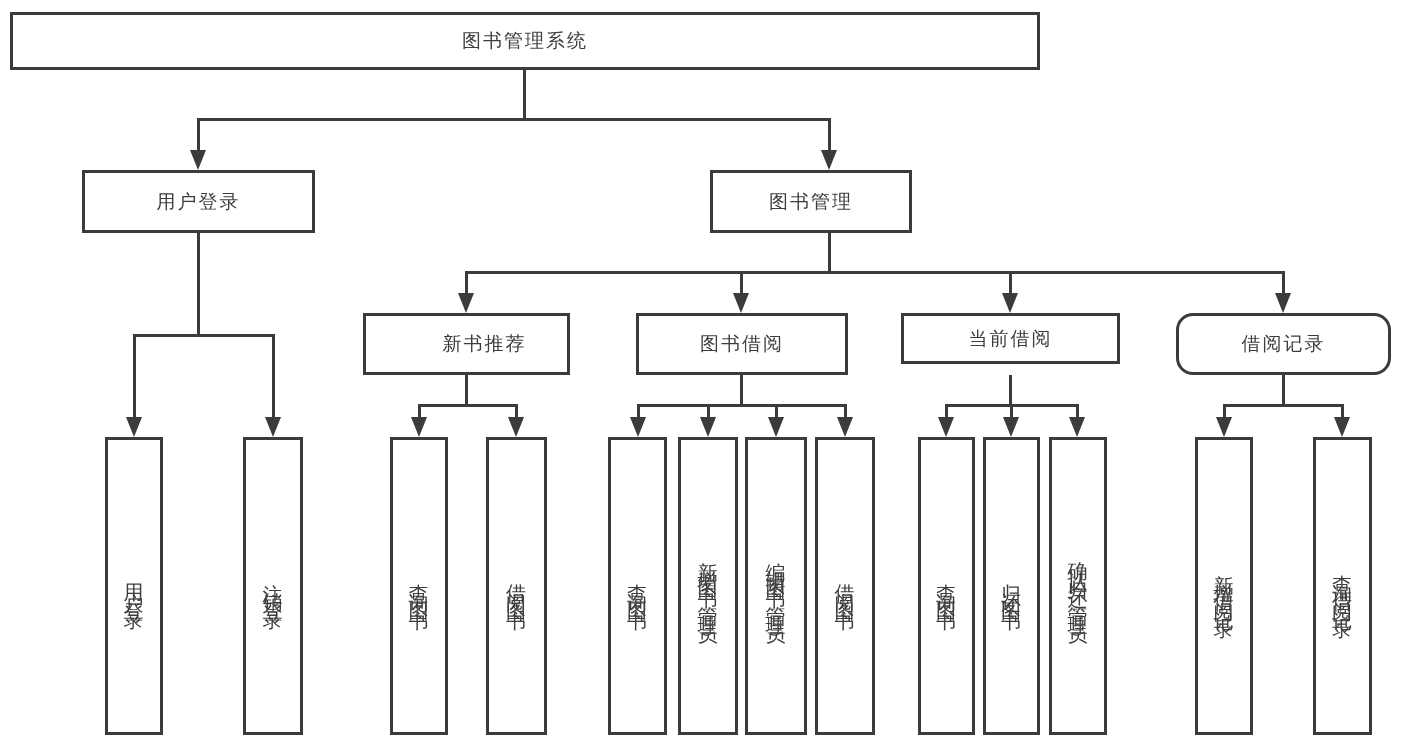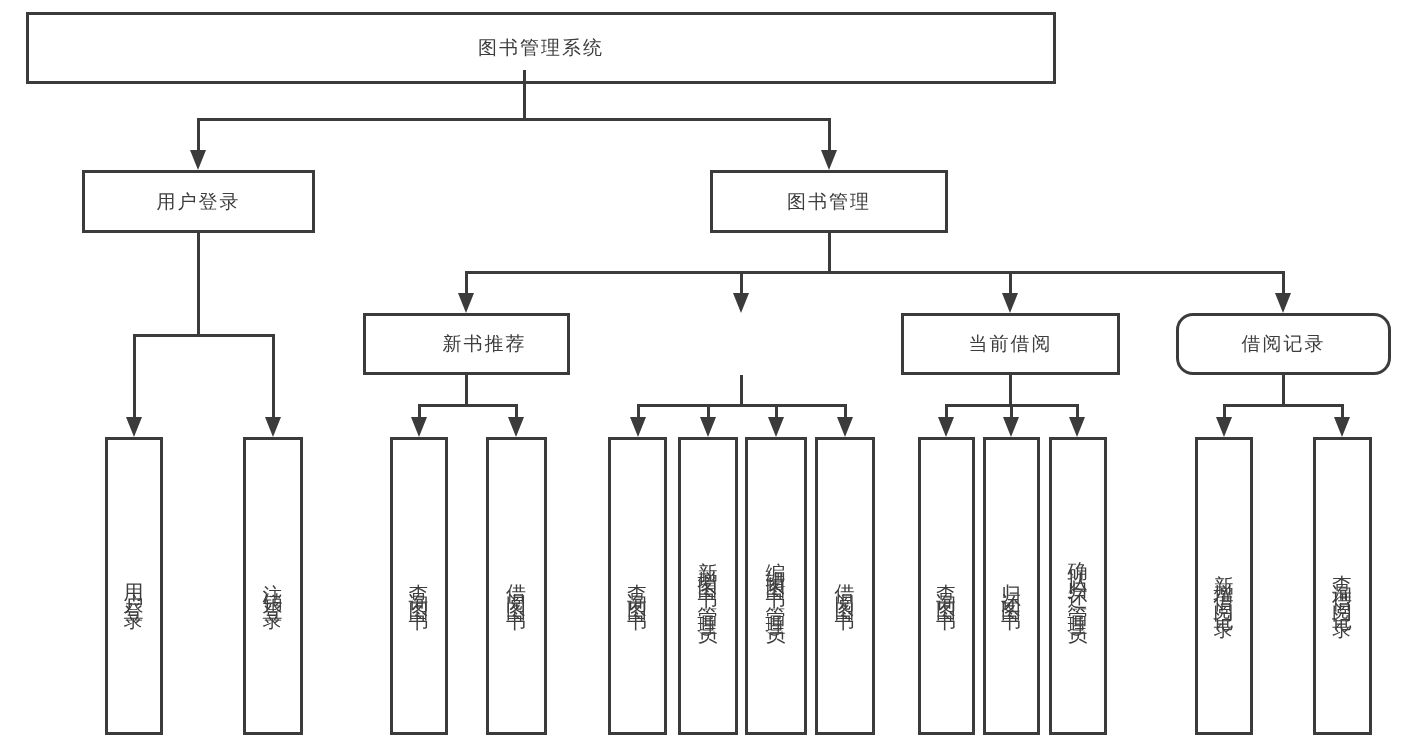--- a/index.html
+++ b/index.html
@@ -62,38 +62,41 @@
     letter-spacing: 1px;
     color: var(--wm);
     white-space: nowrap;
   }
 </style>
 </head>
 <body>
 
 <div class="canvas">
 
-  <div class="node" style="left:10px; top:12px; width:1030px; height:72px;margin-left:16px;">
+  <div class="node" style="left:10px; top:12px; width:1030px; height:58px;">
     <span class="lbl">图书管理系统</span>
   </div>
 
   <div class="node" style="left:82px; top:170px; width:233px; height:63px;">
     <span class="lbl">用户登录</span>
   </div>
 
-  <div class="node" style="left:710px; top:170px; width:238px; height:63px;">
+  <div class="node" style="left:710px; top:170px; width:202px; height:63px;">
     <span class="lbl">图书管理</span>
   </div>
 
   <div class="node" style="left:363px; top:313px; width:207px; height:62px;padding-left:36px;">
     <span class="lbl">新书推荐</span>
   </div>
 
-
-  <div class="node" style="left:901px; top:313px; width:219px; height:62px;">
+  <div class="node" style="left:636px; top:313px; width:212px; height:62px;">
+    <span class="lbl">图书借阅</span>
+  </div>
+
+  <div class="node" style="left:901px; top:313px; width:219px; height:51px;">
     <span class="lbl">当前借阅</span>
   </div>
 
   <div class="node" style="left:1176px; top:313px; width:215px; height:62px;border-radius:17px;">
     <span class="lbl">借阅记录</span>
   </div>
 
   <div class="node leaf" style="left:105px; top:437px; width:58px; height:298px;">
     <span class="lbl">用户登录</span>
   </div>

